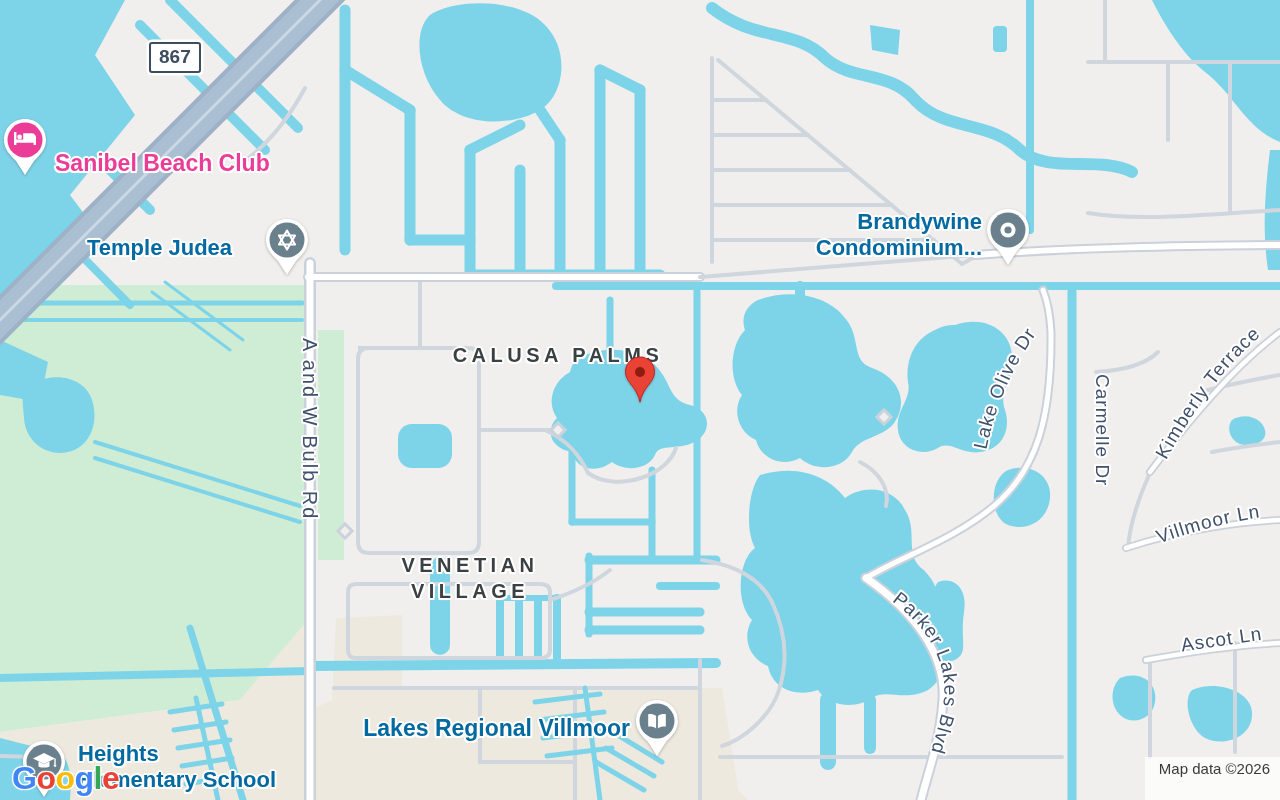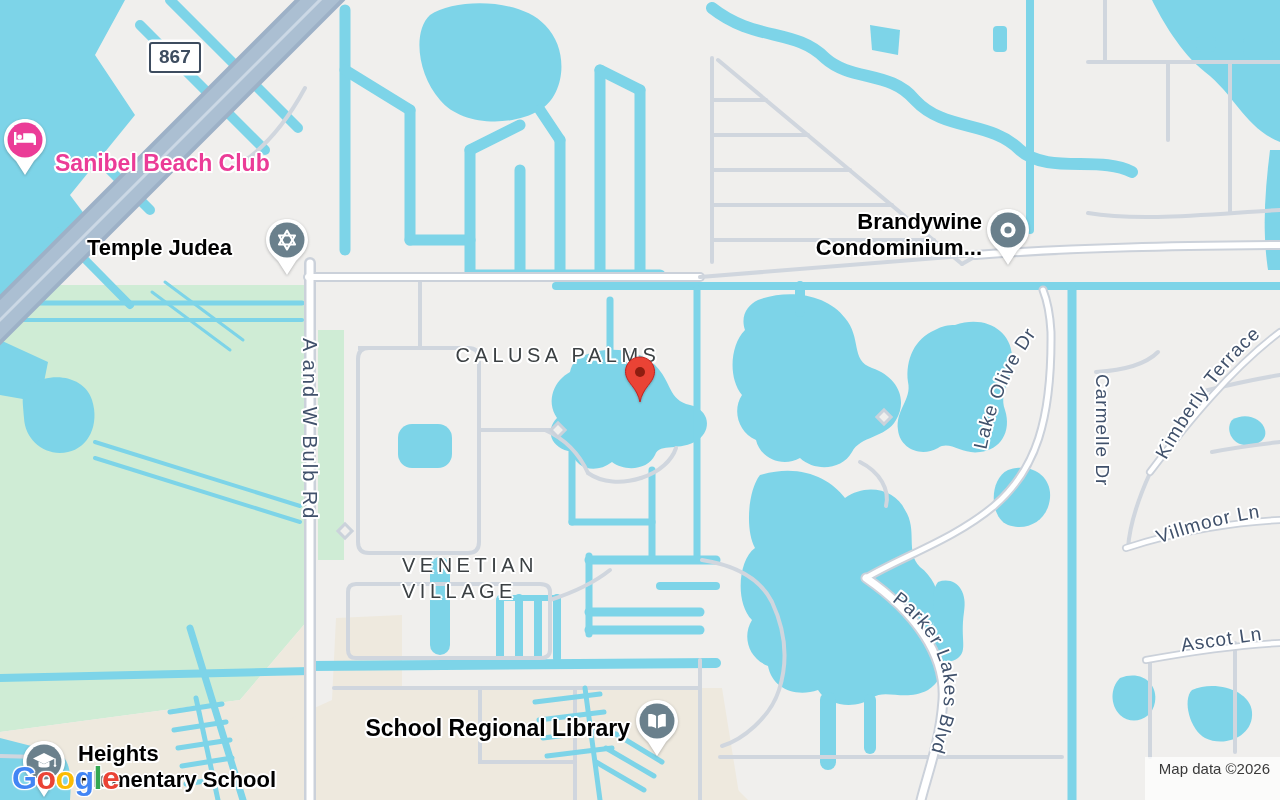--- a/index.html
+++ b/index.html
@@ -14,31 +14,31 @@
   .halo{
     text-shadow:
       -1.5px -1.5px 0 #fff, 1.5px -1.5px 0 #fff,
       -1.5px  1.5px 0 #fff, 1.5px  1.5px 0 #fff,
       -2px 0 0 #fff, 2px 0 0 #fff, 0 -2px 0 #fff, 0 2px 0 #fff,
       0 0 3px #fff, 0 0 3px #fff;
   }
 
   
   .poi-label{
-    position:absolute;z-index:4;color:#000000;font-size:22px;font-weight:700;
+    position:absolute;z-index:4;color:#0369a1;font-size:22px;font-weight:700;
     line-height:26px;white-space:nowrap;
   }
   .poi-label.pink{color:#EB3C97;font-size:23px;}
   .right-align{text-align:right;}
 
   
   .area-label{
     position:absolute;z-index:3;transform:translate(-50%,-50%);
-    color:#3B4043;font-size:20px;font-weight:400;letter-spacing:4.5px;
-    line-height:26px;white-space:nowrap;
+    color:#3B4043;font-size:20px;font-weight:700;letter-spacing:4.5px;
+    line-height:26px;white-space:nowrap;text-align:center;
   }
 
   
   .pin{position:absolute;z-index:5;width:46px;height:58px;}
   .pin svg{display:block;filter:drop-shadow(0 1.5px 1.5px rgba(60,64,67,.35));}
   .red-marker{position:absolute;z-index:6;width:32px;height:48px;}
   .red-marker svg{display:block;filter:drop-shadow(0 1px 1px rgba(60,64,67,.4));}
 
   
   .route-badge{
@@ -378,21 +378,21 @@
 
   <div class="poi-label pink halo" style="left:55px;top:133px;margin-top:17px;">Sanibel Beach Club</div>
 
   <div class="poi-label halo" style="left:87px;top:235px;">Temple Judea</div>
 
   <div class="poi-label halo right-align" style="right:298px;top:209px;">
     <div>Brandywine</div>
     <div>Condominium...</div>
   </div>
 
-  <div class="poi-label halo right-align" style="right:650px;top:715px;font-size:23px;">School Regional Library</div>
+  <div class="poi-label halo right-align" style="right:650px;top:715px;font-size:23px;">Lakes Regional Villmoor</div>
 
   <div class="poi-label halo" style="left:78px;top:741px;">
     <div>Heights</div>
     <div>Elementary School</div>
   </div>
 
   <div class="route-badge">
     <span>867</span>
   </div>
 

